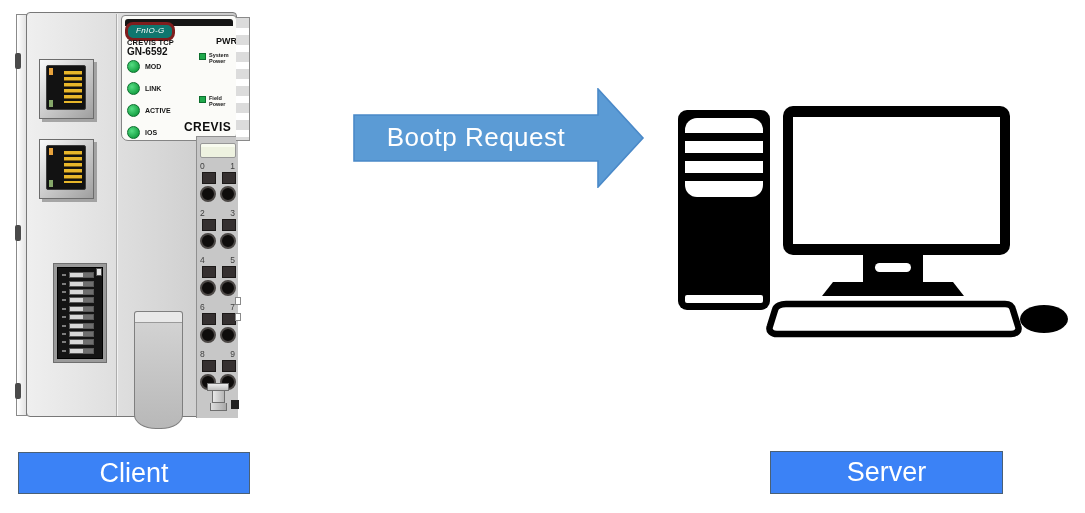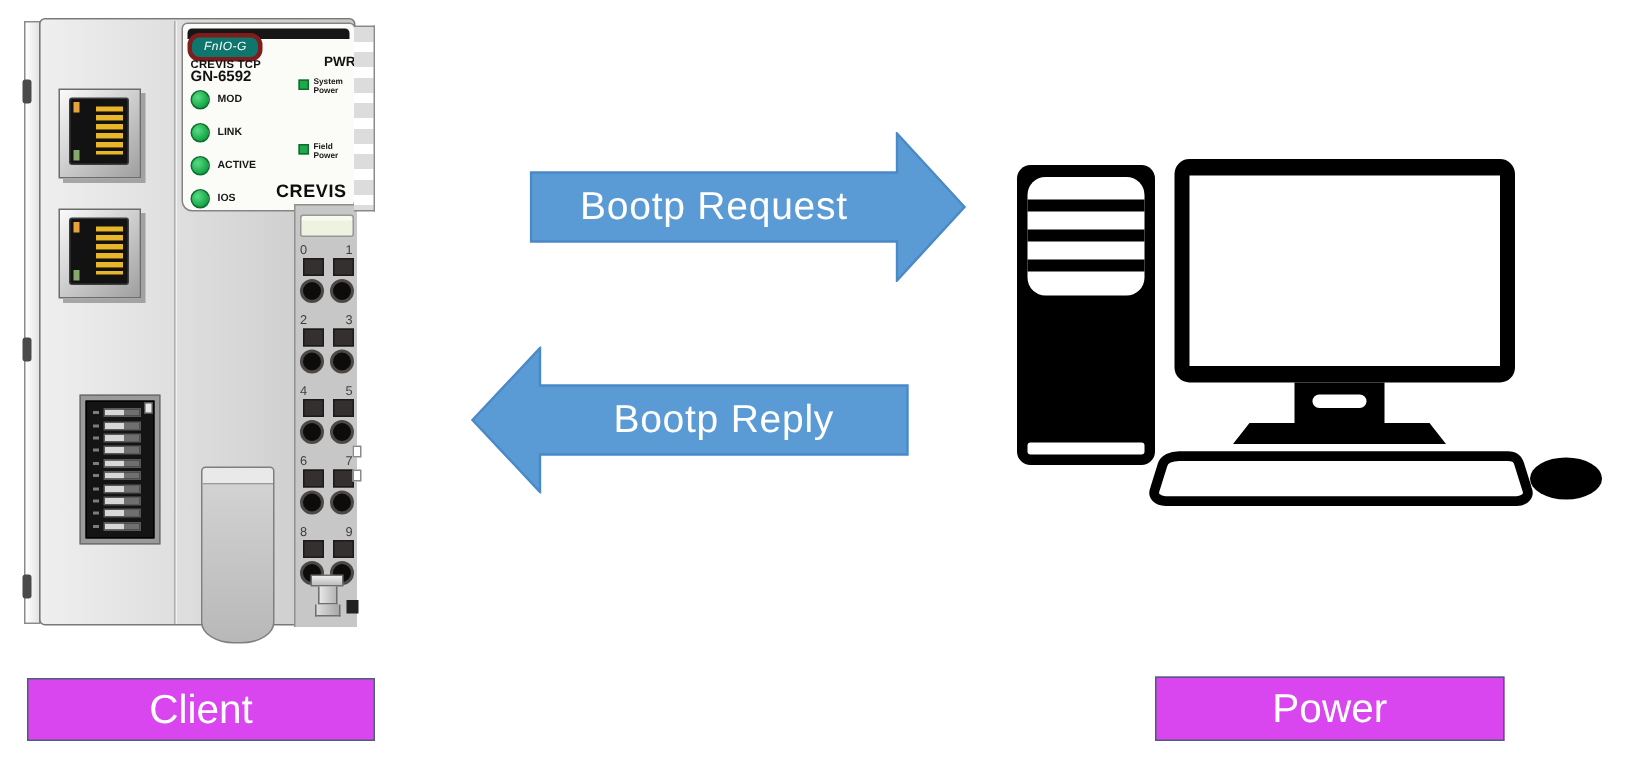--- a/index.html
+++ b/index.html
@@ -106,21 +106,21 @@
        color:#fff;font-size:26px;letter-spacing:.5px;}
   .arrow-request .arrow-text{left:10px;right:56px;top:24px;bottom:26px;}
   .arrow-reply .arrow-text{left:56px;right:10px;top:23px;bottom:25px;}
 
   
   .computer{position:absolute;left:672px;top:98px;width:402px;height:250px;}
   .computer svg{display:block;width:100%;height:100%;}
 
   
   .role{position:absolute;display:flex;align-items:center;justify-content:center;
-       background:#d946ef;border:1px solid #4a6076;color:#fff;font-size:27px;}
+       background:#3b82f6;border:1px solid #4a6076;color:#fff;font-size:27px;}
   .role-client{left:18px;top:452px;width:232px;height:42px;}
   .role-server{left:770px;top:451px;width:233px;height:43px;}
 </style>
 </head>
 <body>
 
 <div class="stage">
 
   <div class="device">
     <div class="rail">
@@ -327,26 +327,20 @@
     </div>
   </div>
 
   <div class="arrow arrow-request">
     <svg viewBox="0 0 292 100">
       <polygon points="1,27 245,27 245,1 290,50 245,99 245,73 1,73" fill="#5B9BD5"></polygon>
     </svg>
     <div class="arrow-text">Bootp Request</div>
   </div>
 
-  <div class="arrow arrow-reply">
-    <svg viewBox="0 0 293 98">
-      <polygon points="292,26 47,26 47,1 2,49 47,97 47,72 292,72" fill="#5B9BD5"></polygon>
-    </svg>
-    <div class="arrow-text">Bootp Reply</div>
-  </div>
 
   <div class="computer">
     <svg viewBox="0 0 402 250">
 
       <rect x="6" y="12" width="92" height="200" rx="9" fill="#000"></rect>
       <rect x="13" y="20" width="78" height="79" rx="12" fill="#fff"></rect>
       <rect x="13" y="35" width="78" height="8" fill="#000"></rect>
       <rect x="13" y="55" width="78" height="8" fill="#000"></rect>
       <rect x="13" y="75" width="78" height="8" fill="#000"></rect>
       <rect x="13" y="197" width="78" height="8" rx="2" fill="#fff"></rect>
@@ -357,15 +351,15 @@
       <rect x="203" y="165" width="36" height="9" rx="4.5" fill="#fff"></rect>
       <polygon points="161,184 281,184 292,198 150,198" fill="#000"></polygon>
 
       <path d="M114,206 L333,206 C338,206 340,208 341,212 L346,228 C348,233 344,236 339,236 L105,236 C100,236 96,233 98,228 L103,212 C104,208 109,206 114,206 Z" fill="#fff" stroke="#000" stroke-width="6.5" stroke-linejoin="round"></path>
 
       <ellipse cx="372" cy="221" rx="24" ry="14" fill="#000"></ellipse>
     </svg>
   </div>
 
   <div class="role role-client">Client</div>
-  <div class="role role-server">Power</div>
+  <div class="role role-server">Server</div>
 
 </div>
 
 </body></html>

